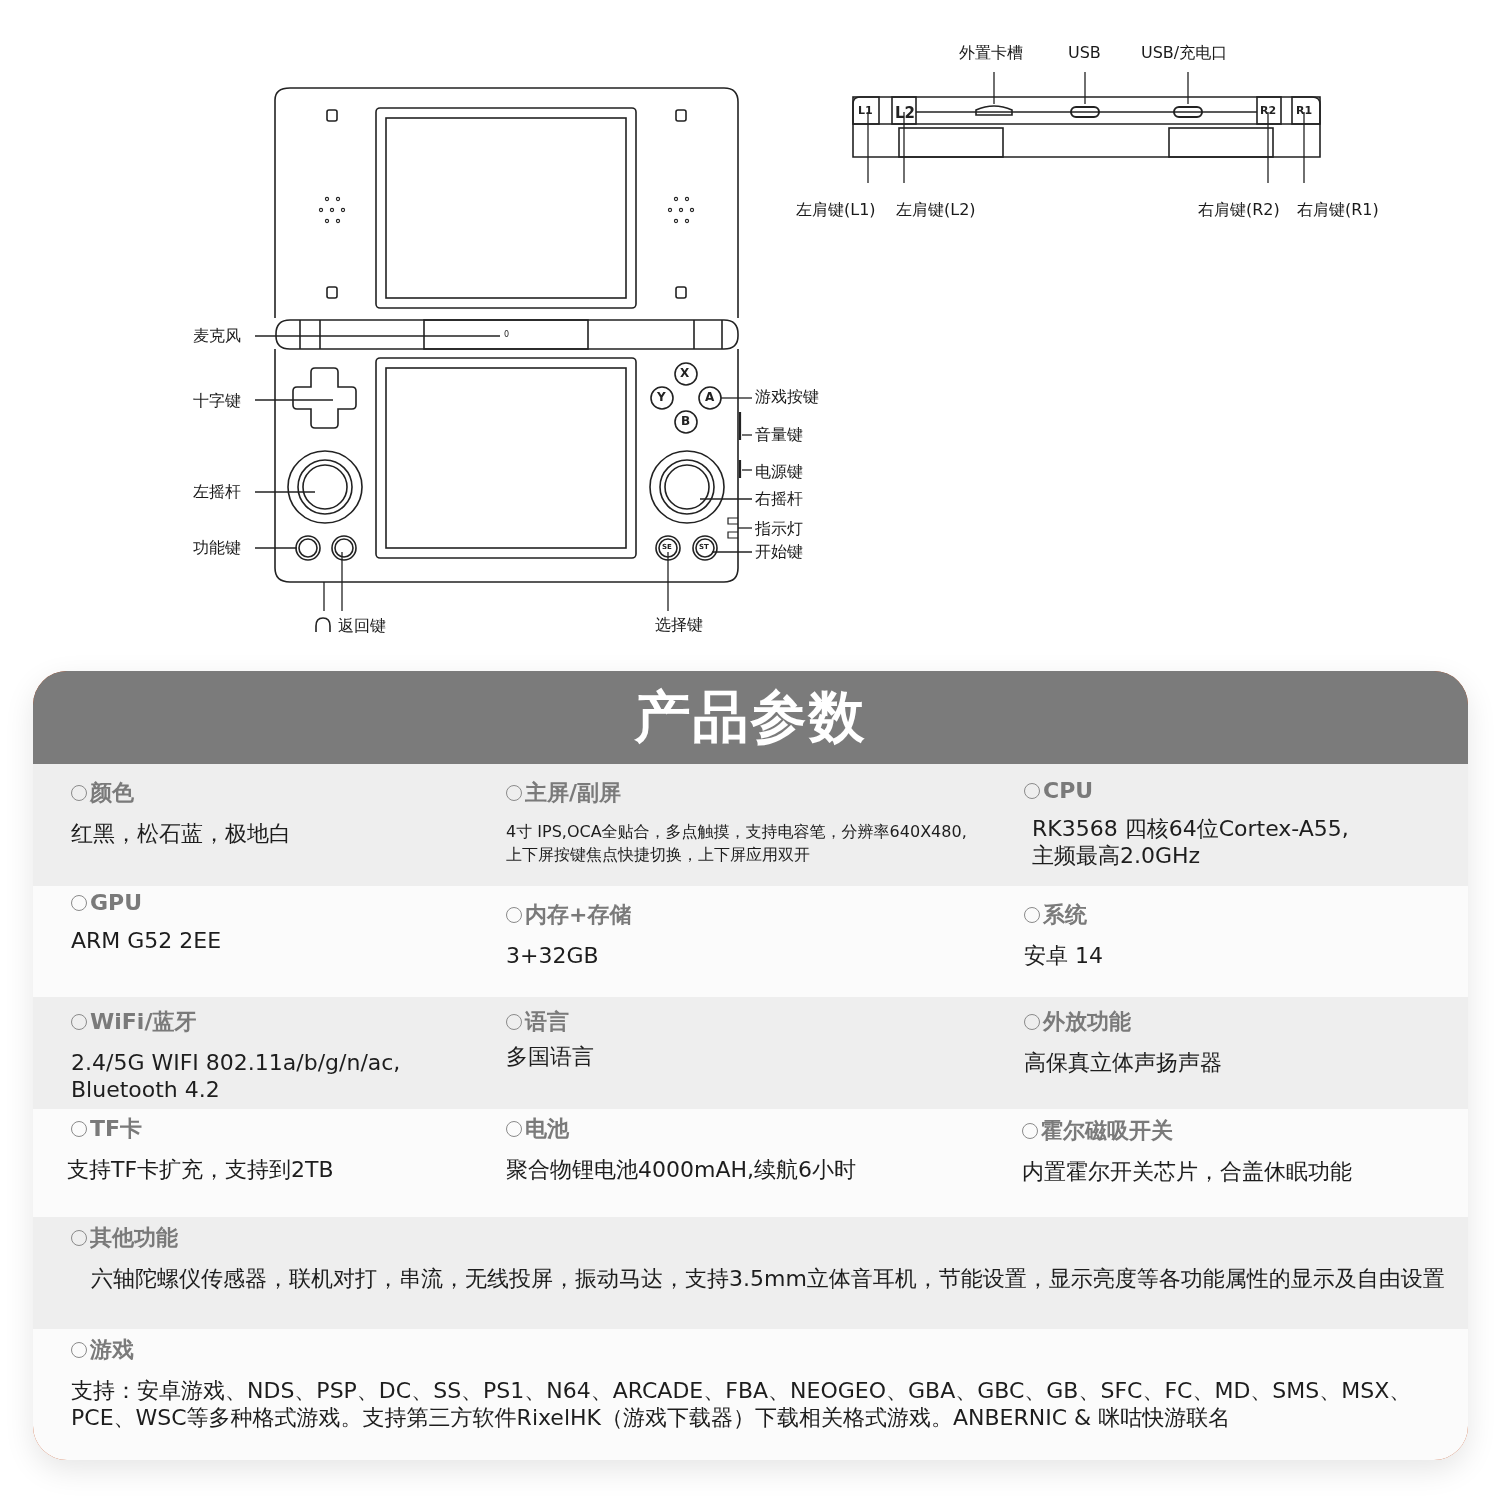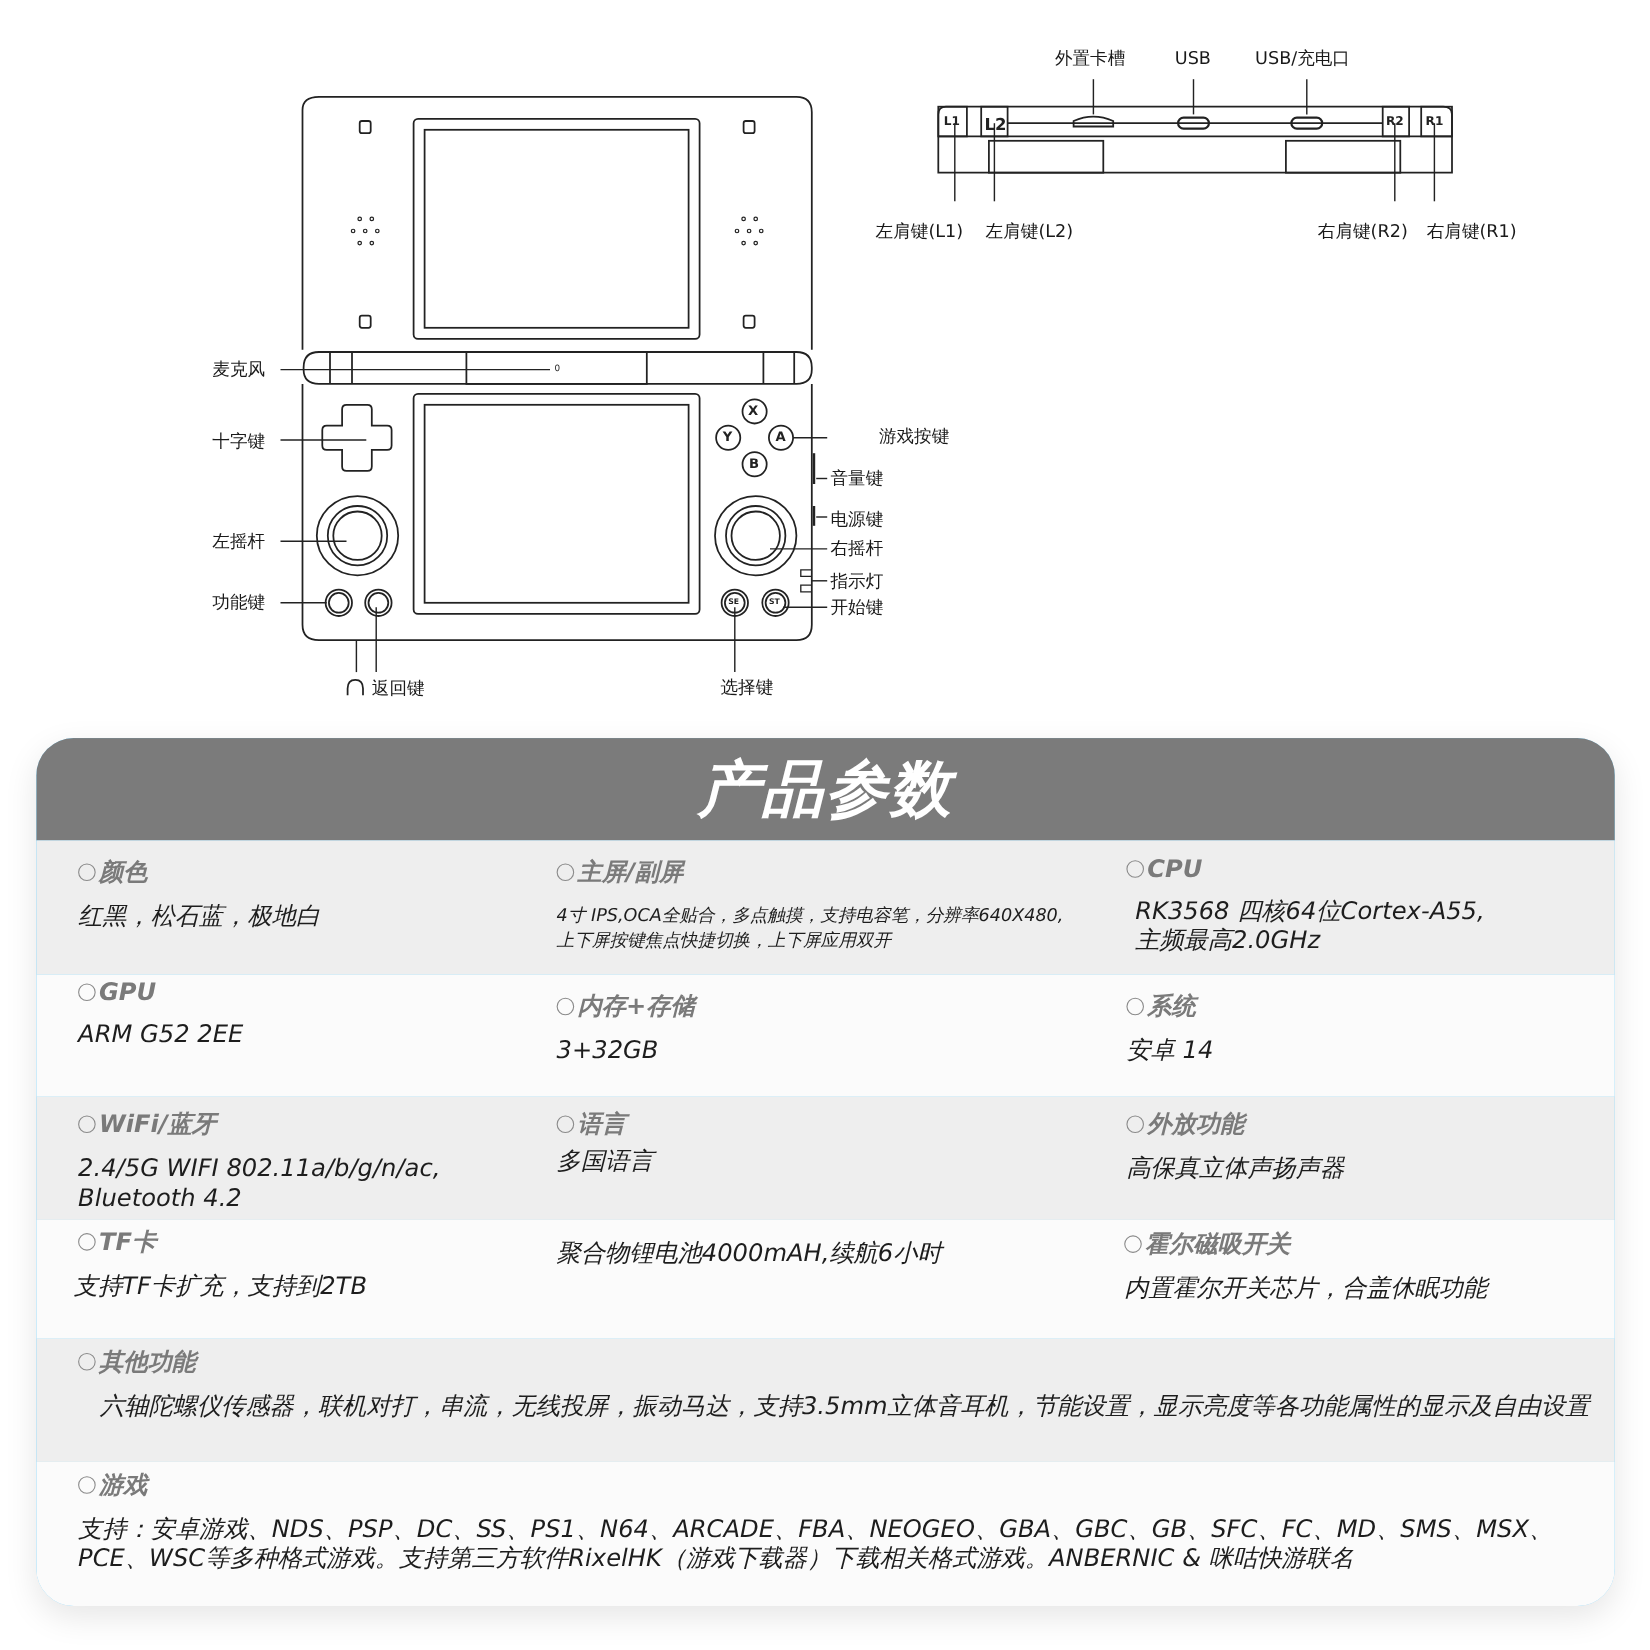--- a/index.html
+++ b/index.html
@@ -3,21 +3,21 @@
 <meta charset="utf-8">
 <style>
   html,body{margin:0;padding:0;}
   body{width:1500px;height:1500px;background:#ffffff;position:relative;overflow:hidden;
        font-family:"DejaVu Sans","Liberation Sans",sans-serif;color:#222;}
   .abs{position:absolute;}
   .lbl{position:absolute;font-size:16px;color:#1a1a1a;white-space:nowrap;line-height:18px;}
   svg.diagram{position:absolute;left:0;top:0;}
   
   .panel{position:absolute;left:33px;top:671px;width:1435px;height:789px;border-radius:34px;
-         overflow:hidden;background:#7dd3fc;box-shadow:0 10px 30px rgba(0,0,0,0.10);font-style:italic;}
+         overflow:hidden;background:#c2410c;box-shadow:0 10px 30px rgba(0,0,0,0.10);}
   .panel-head{position:absolute;left:0;top:0;width:100%;height:93px;background:#7b7b7b;
               display:flex;align-items:center;justify-content:center;}
   .panel-title{color:#fff;font-size:56px;font-weight:bold;letter-spacing:2px;}
   .band{position:absolute;left:0;width:100%;}
   .cell{position:absolute;}
   .k{font-size:22px;color:#7a7a7a;font-weight:bold;white-space:nowrap;}
   .k .circ{display:inline-block;width:16px;height:16px;border:1.5px solid #8a8a8a;border-radius:50%;
            margin-right:3px;vertical-align:-1px;box-sizing:border-box;}
   .v{font-size:22px;color:#1d1d1d;line-height:27px;margin-top:12px;}
   .v.small{font-size:16px;line-height:23px;}
@@ -159,21 +159,21 @@
 <div class="lbl" style="left:796px;top:201px;">左肩键(L1)</div>
 <div class="lbl" style="left:896px;top:201px;">左肩键(L2)</div>
 <div class="lbl" style="left:1198px;top:201px;">右肩键(R2)</div>
 <div class="lbl" style="left:1297px;top:201px;">右肩键(R1)</div>
 
 <div class="lbl" style="left:193px;top:327px;">麦克风</div>
 <div class="lbl" style="left:193px;top:392px;">十字键</div>
 <div class="lbl" style="left:193px;top:483px;">左摇杆</div>
 <div class="lbl" style="left:193px;top:539px;">功能键</div>
 <div class="lbl" style="left:338px;top:617px;">返回键</div>
-<div class="lbl" style="left:755px;top:388px;margin-left:44px;">游戏按键</div>
+<div class="lbl" style="left:755px;top:388px;">游戏按键</div>
 <div class="lbl" style="left:755px;top:426px;">音量键</div>
 <div class="lbl" style="left:755px;top:463px;">电源键</div>
 <div class="lbl" style="left:755px;top:490px;">右摇杆</div>
 <div class="lbl" style="left:755px;top:520px;">指示灯</div>
 <div class="lbl" style="left:755px;top:543px;">开始键</div>
 <div class="lbl" style="left:644px;top:616px;margin-left:11px;">选择键</div>
 
 <div class="panel">
   <div class="panel-head">
     <div class="panel-title">产品参数</div>
@@ -226,20 +226,21 @@
       <div class="v" style="">高保真立体声扬声器</div>
     </div>
   </div>
 
   <div class="band" style="top:438px;height:108px;background:#fbfbfb;">
     <div class="cell" style="left:38px;top:5px;">
       <div class="k"><span class="circ"></span><span>TF卡</span></div>
       <div class="v" style="margin-left:-4px;">支持TF卡扩充，支持到2TB</div>
     </div>
     <div class="cell" style="left:473px;top:5px;">
+      <div class="k"><span class="circ"></span><span>电池</span></div>
       <div class="v">聚合物锂电池4000mAH,续航6小时</div>
     </div>
     <div class="cell" style="left:989px;top:7px;">
       <div class="k"><span class="circ"></span><span>霍尔磁吸开关</span></div>
       <div class="v">内置霍尔开关芯片，合盖休眠功能</div>
     </div>
   </div>
 
   <div class="band" style="top:546px;height:112px;background:#eeeeee;">
     <div class="cell" style="left:38px;top:6px;">

